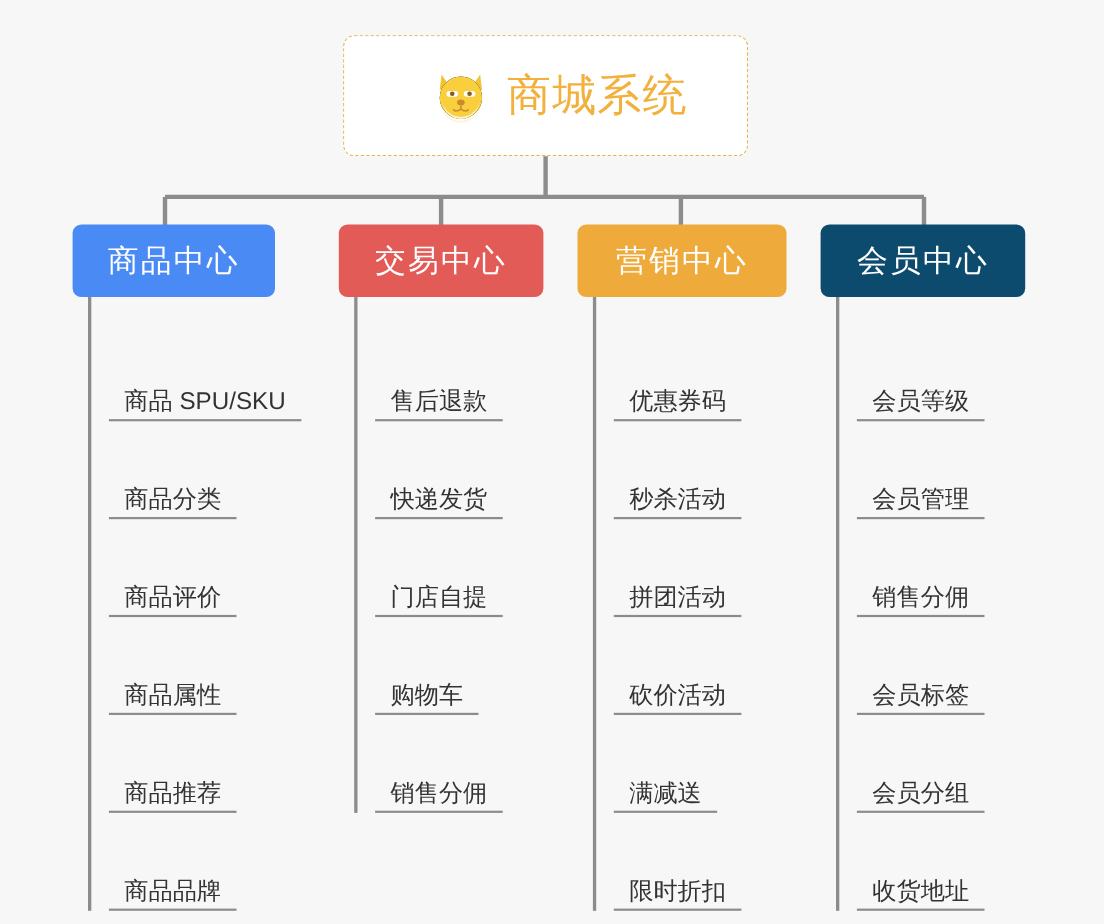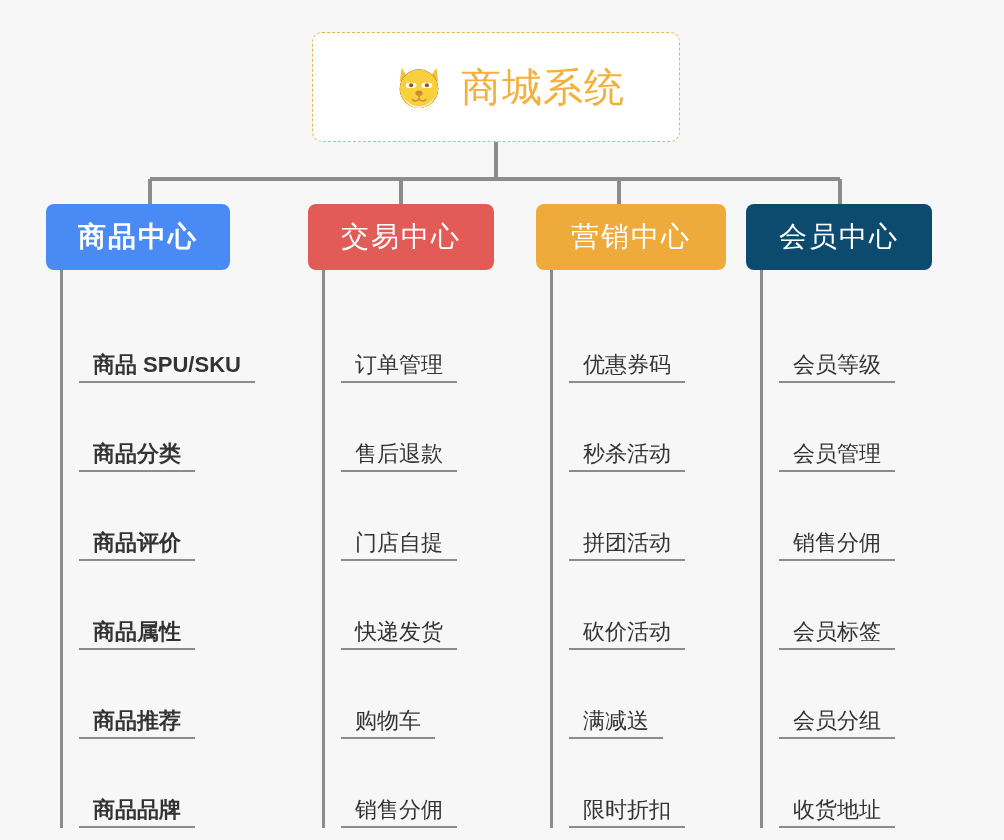--- a/index.html
+++ b/index.html
@@ -65,23 +65,23 @@
   .columns {
     position: absolute;
     left: 0;
     top: 204px;
     width: 1004px;
   }
   .column {
     position: absolute;
     top: 0;
   }
-  .col-0 { left: 46px;  width: 222px; font-weight: bold; }
+  .col-0 { left: 66px;  width: 222px; }
   .col-1 { left: 308px; width: 186px; }
-  .col-2 { left: 536px; width: 190px; }
+  .col-2 { left: 525px; width: 190px; }
   .col-3 { left: 746px; width: 186px; }
 
   .cat-box {
     box-sizing: border-box;
     height: 66px;
     border-radius: 8px;
     display: flex;
     align-items: center;
     justify-content: center;
     color: #ffffff;
@@ -182,30 +182,27 @@
           </div>
       </div>
     </div>
 
     <div class="column col-1">
       <div class="cat-box" style="background:#e35b57">
         <span>交易中心</span>
       </div>
       <div class="items">
         <div class="item">
-            <span class="item-inner">订单管理</span>
-          </div>
-        <div class="item">
             <span class="item-inner">售后退款</span>
           </div>
         <div class="item">
+            <span class="item-inner">快递发货</span>
+          </div>
+        <div class="item">
             <span class="item-inner">门店自提</span>
-          </div>
-        <div class="item">
-            <span class="item-inner">快递发货</span>
           </div>
         <div class="item">
             <span class="item-inner">购物车</span>
           </div>
         <div class="item">
             <span class="item-inner">销售分佣</span>
           </div>
       </div>
     </div>
 

